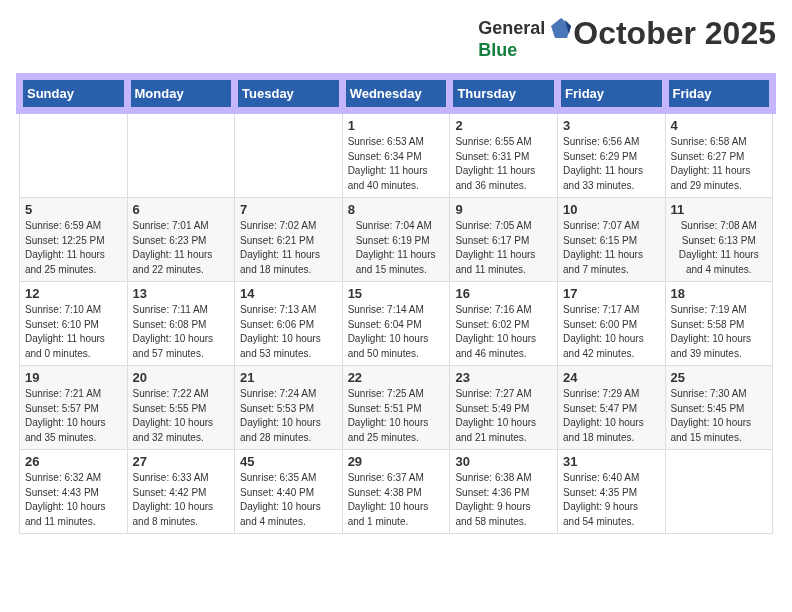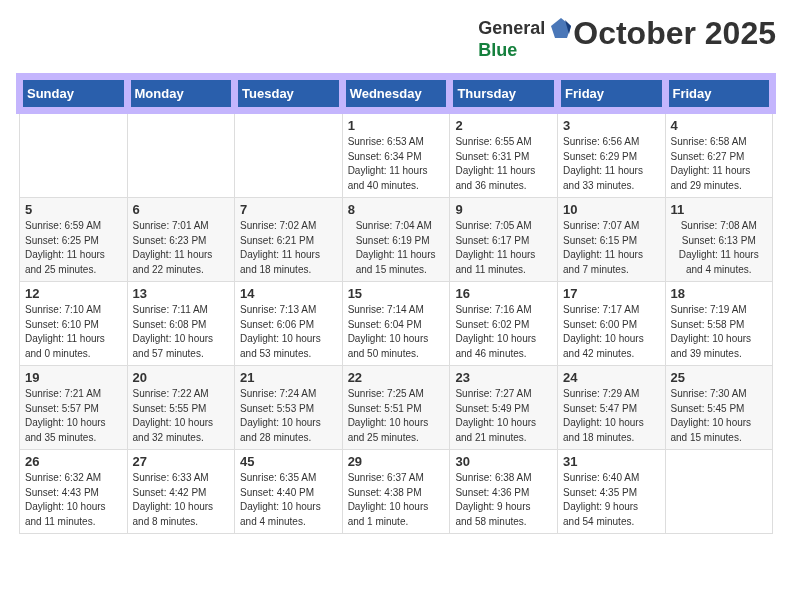--- a/index.html
+++ b/index.html
@@ -149,21 +149,21 @@
           <div class="day-info" style="white-space: pre-line;">Sunrise: 6:58 AM
 Sunset: 6:27 PM
 Daylight: 11 hours
 and 29 minutes.</div>
         </td>
       </tr>
       <tr>
         <td>
           <span class="day-number">5</span>
           <div class="day-info" style="white-space: pre-line;">Sunrise: 6:59 AM
-Sunset: 6:25 PM
+Sunset: 12:25 PM
 Daylight: 11 hours
 and 25 minutes.</div>
         </td>
         <td>
           <span class="day-number">6</span>
           <div class="day-info" style="white-space: pre-line;">Sunrise: 7:01 AM
 Sunset: 6:23 PM
 Daylight: 11 hours
 and 22 minutes.</div>
         </td>

